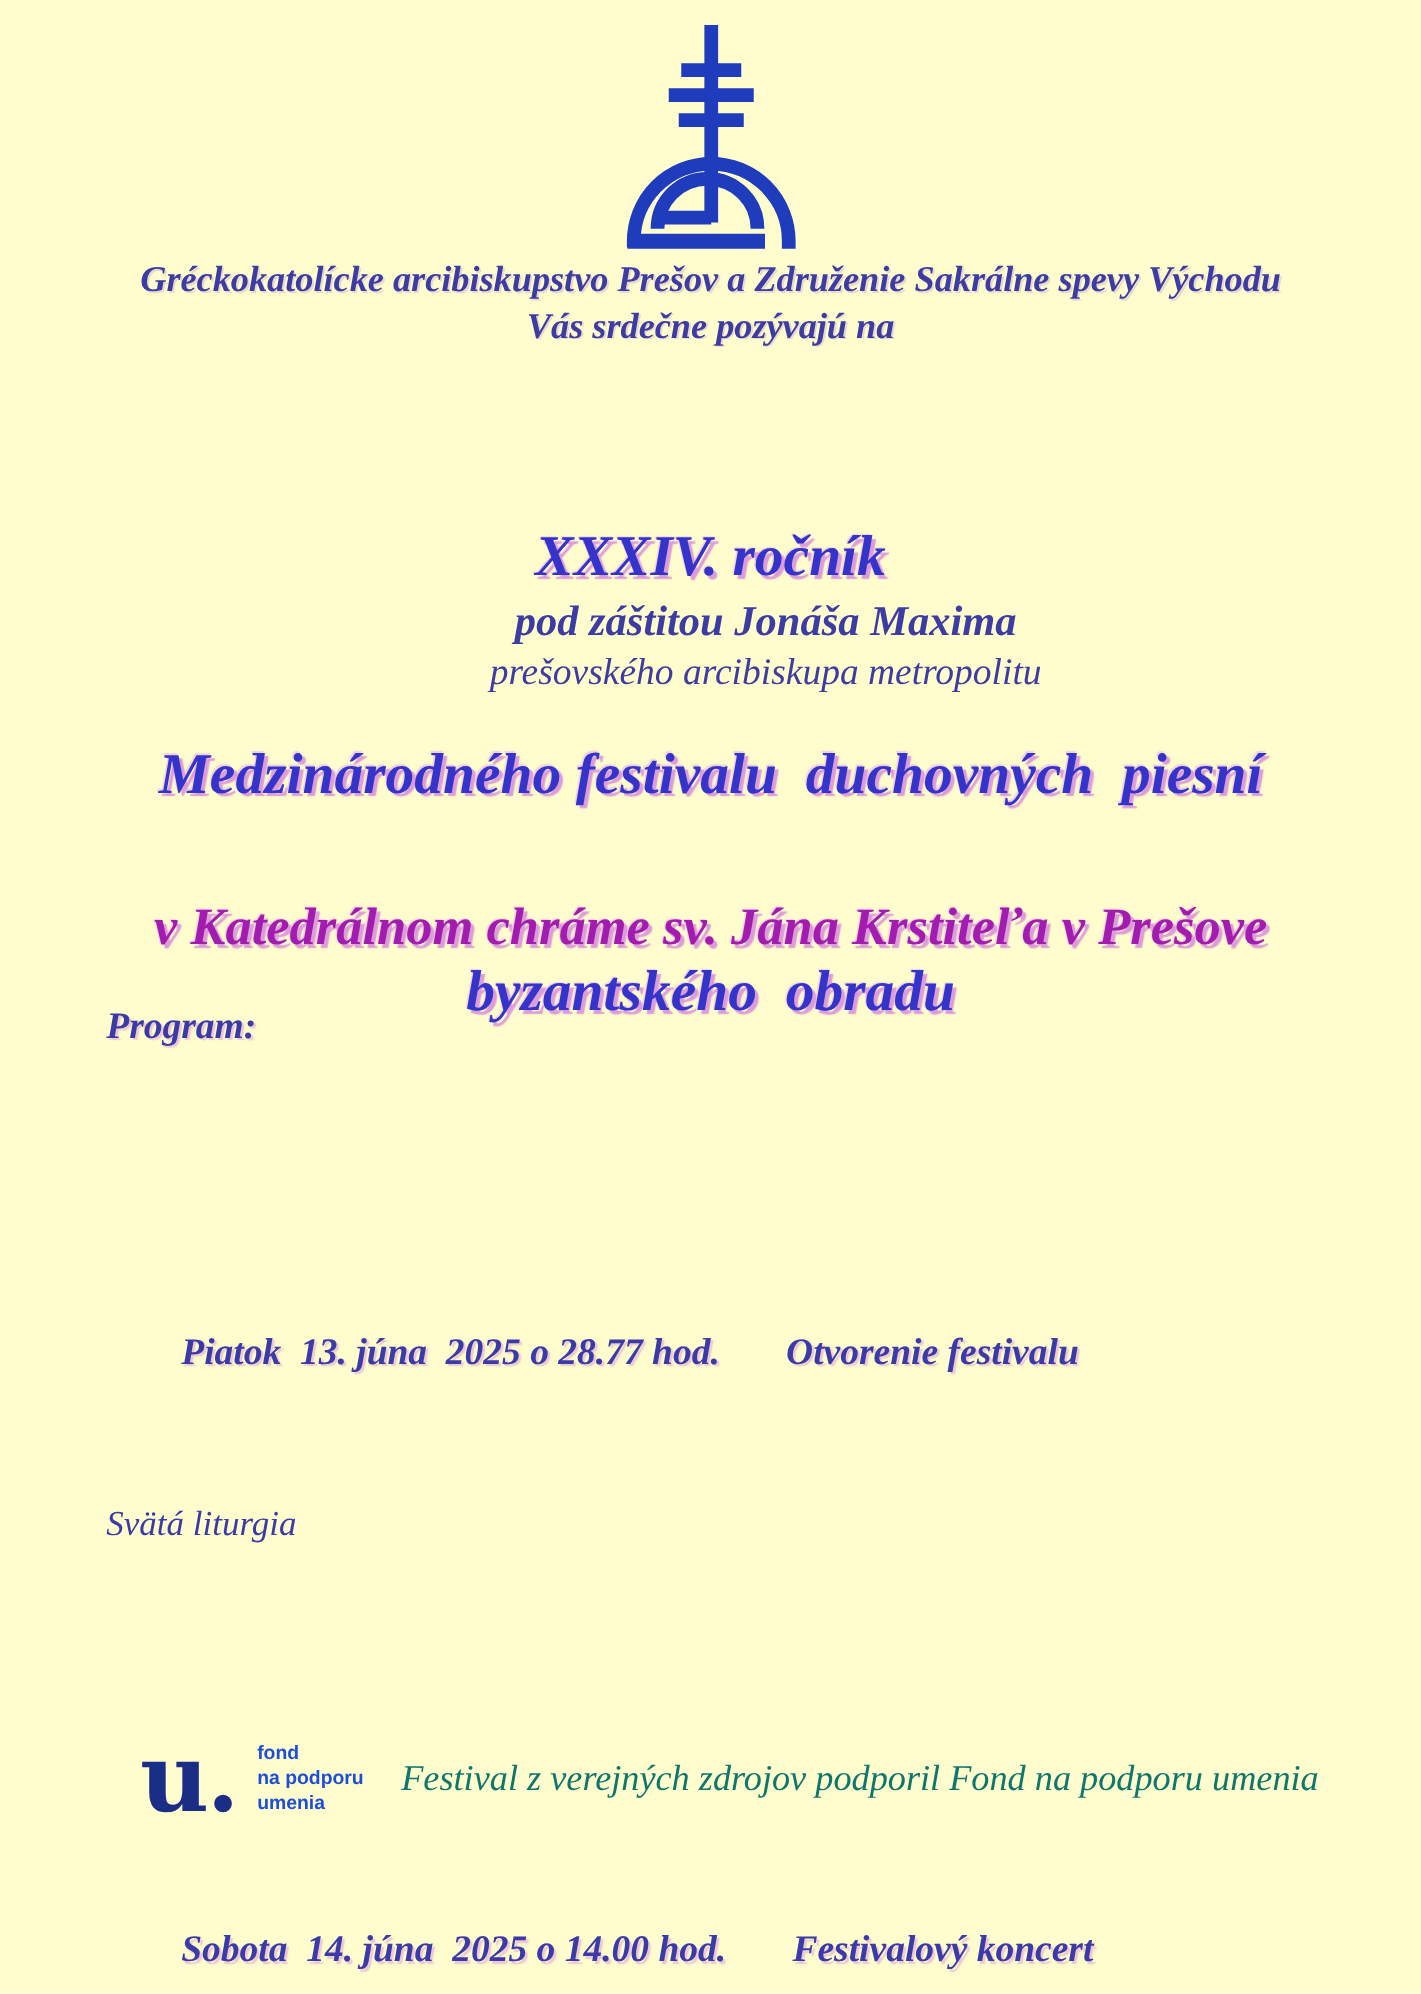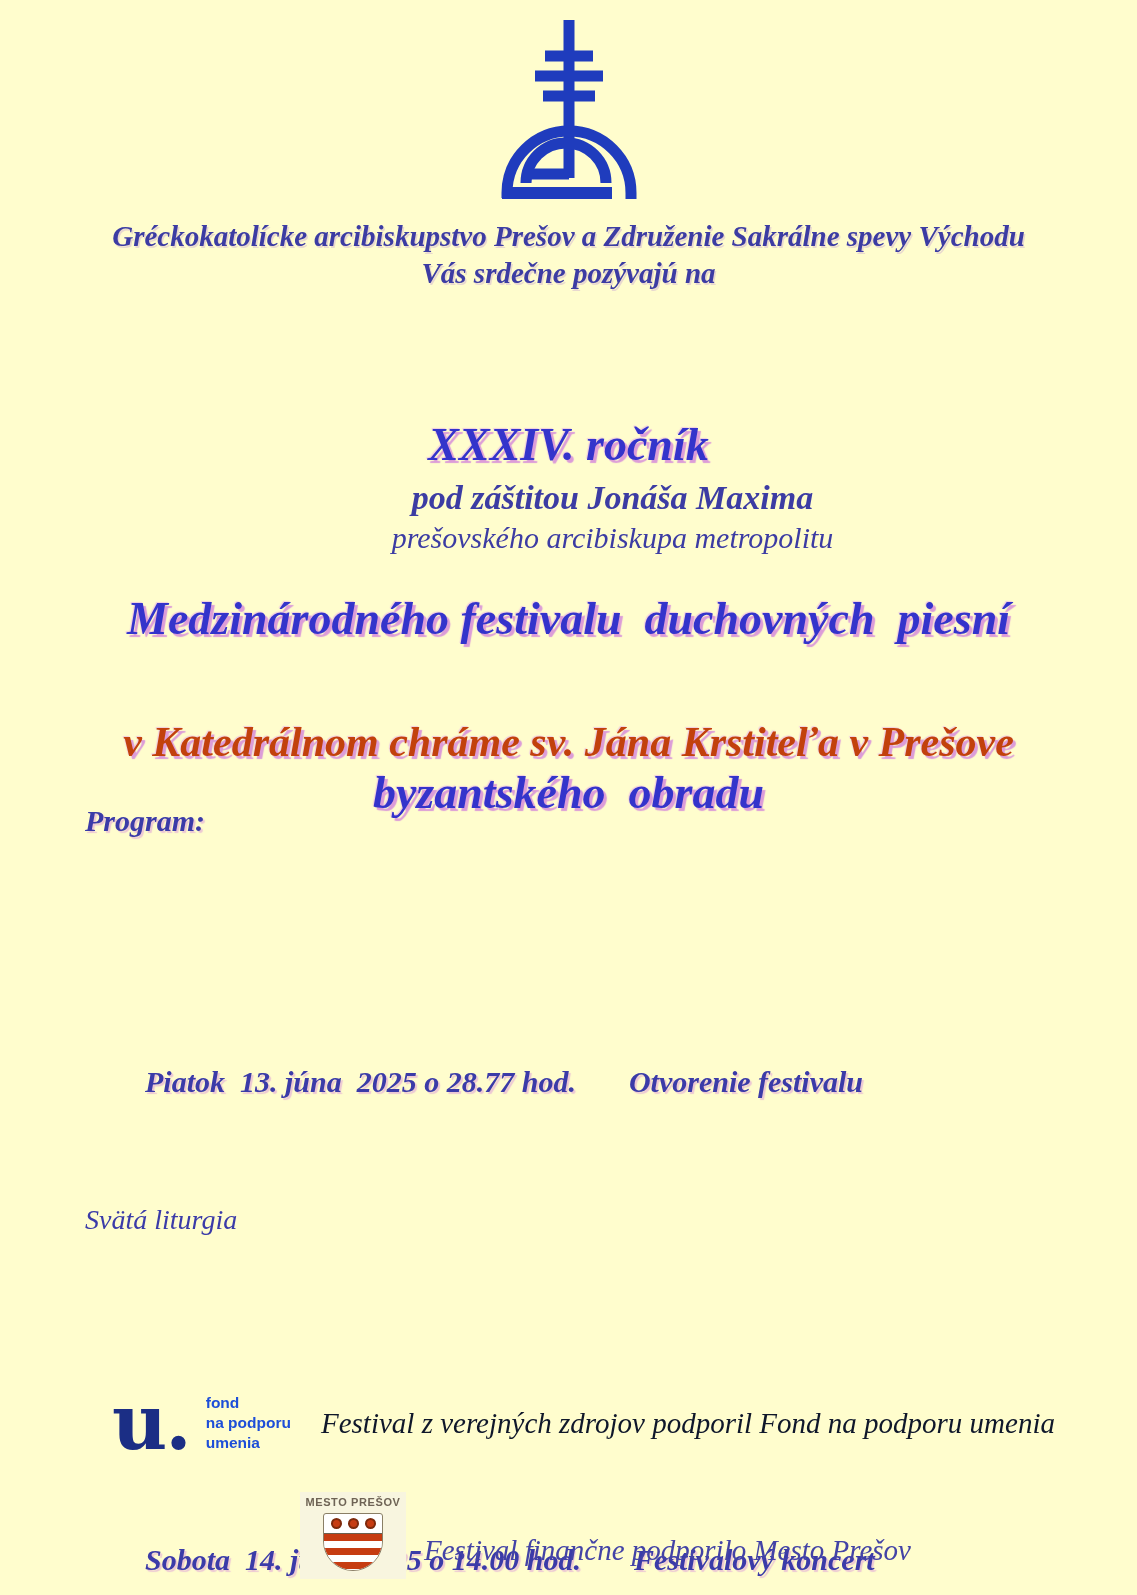--- a/index.html
+++ b/index.html
@@ -12,21 +12,21 @@
   }
 
   
   .logo-wrap {
     position:absolute; top:12px; left:0; width:100%;
     display:flex; justify-content:center;
   }
 
   
   .header-block {
-    position:absolute; top:218px; left:0; width:100%;
+    position:absolute; top:206px; left:0; width:100%;
     text-align:center;
     font-style:italic; font-weight:bold;
     font-size:29px; line-height:37px;
     color:#3C3CA3;
     text-shadow:1.5px 1.5px 0 rgba(205,170,210,0.45);
   }
 
   
   .title-block {
     position:absolute; top:300px; left:0; width:100%;
@@ -44,21 +44,21 @@
     text-align:center; font-style:italic; color:#3C3CA3;padding-left:44px;
   }
   .patronage-l1 { font-weight:bold; font-size:34px; line-height:44px; }
   .patronage-l2 { font-size:30px; line-height:36px; }
 
   
   .venue {
     position:absolute; top:610px; left:0; width:100%;
     text-align:center; font-style:italic; font-weight:bold;
     font-size:42px; line-height:53px;
-    color:#c2410c;
+    color:#a21caf;
     text-shadow:3px 3px 1px #DC9CD8, -1px -1px 1px rgba(233,185,230,0.7);
     white-space:pre-wrap;
   }
 
   
   .program {
     position:absolute; top:733px; left:85px; right:30px;
     font-style:italic; color:#3B3BA8;
     font-size:28px; line-height:34.5px;
     white-space:pre-wrap;
@@ -87,21 +87,21 @@
     color:#1B2E85; letter-spacing:-2px;
   }
   .fpu-lines {
     margin-left:16px;
     font-family:"Liberation Sans",sans-serif;
     font-weight:bold; font-size:15.5px; line-height:20px;
     color:#1d4ed8;
   }
   .fpu-caption {
     margin-left:30px;
-    font-style:italic; font-size:29px; color:#0f172a;
+    font-style:italic; font-size:29px; color:#0f766e;
   }
 
   
   .sponsor-presov {
     position:absolute; top:1492px; left:300px;
     display:flex; align-items:flex-start;
   }
   .presov-box {
     width:106px; padding:4px 0 8px;
     background:#F8F5DF;
@@ -215,28 +215,14 @@
       <div class="fpu-mark">u.</div>
       <div class="fpu-lines">
         <div>fond</div>
         <div>na podporu</div>
         <div>umenia</div>
       </div>
     </div>
     <div class="fpu-caption">Festival z verejných zdrojov podporil Fond na podporu umenia</div>
   </div>
 
-  <div class="sponsor-presov">
-    <div class="presov-box">
-      <div class="presov-title">MESTO PREŠOV</div>
-      <div class="shield">
-        <div class="shield-dots">
-          <span class="shield-dot"></span>
-          <span class="shield-dot"></span>
-          <span class="shield-dot"></span>
-        </div>
-        <div class="shield-stripes"></div>
-      </div>
-    </div>
-    <div class="presov-caption">Festival finančne podporilo Mesto Prešov</div>
-  </div>
 
 </div>
 
 </body></html>

